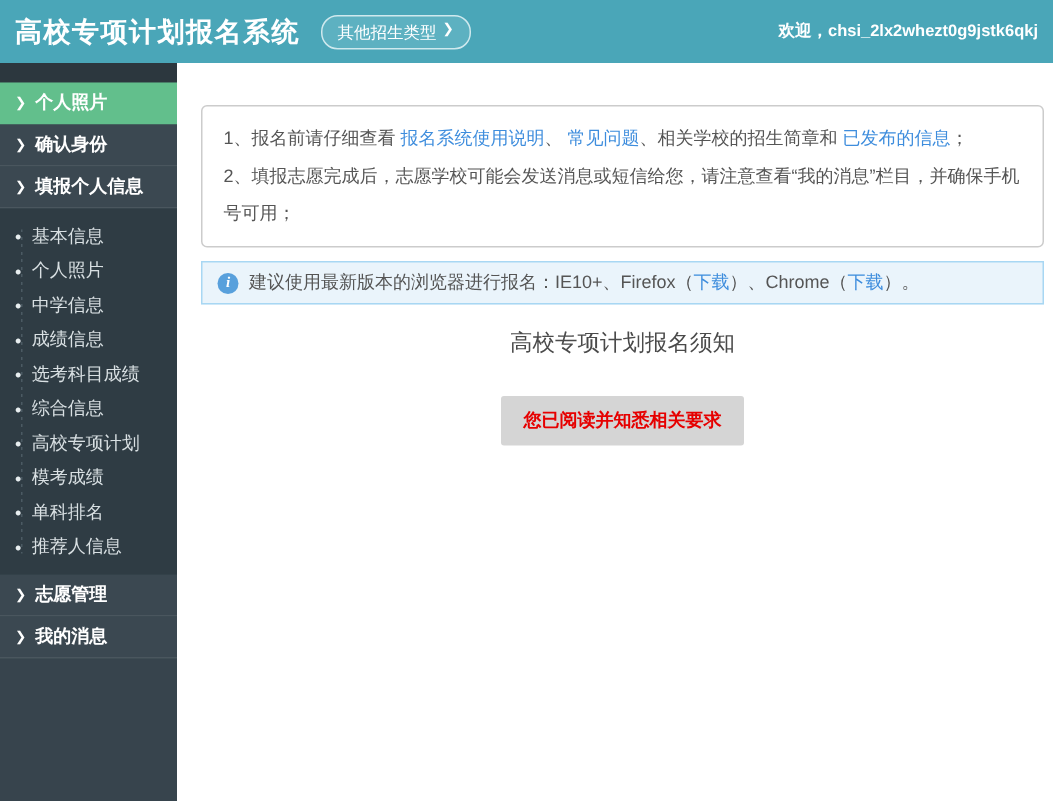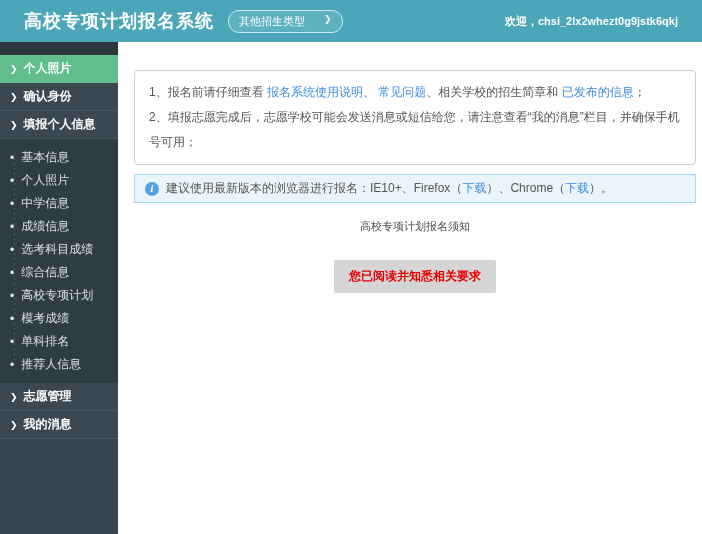--- a/index.html
+++ b/index.html
@@ -9,36 +9,36 @@
     background: #ffffff;
     position: relative;
     overflow: hidden;
   }
 
   
   .header {
     position: absolute; top: 0; left: 0; right: 0; height: 42px;
     background: #4aa6b8;
     display: flex; align-items: center;
-    padding: 0 24px;
+    padding: 0 10px;
     color: #fff;
   }
   .app-title {
     font-size: 18px; font-weight: bold; color: #fff; letter-spacing: 1px;
   }
   .other-type-btn {
     margin-left: 14px;
     background: #5db1c1;
     border: 1px solid #cfe9ee;
     border-radius: 11px;
     color: #fff;
     font-size: 11px;
     padding: 3px 10px;
     cursor: pointer;
-    display: inline-flex; align-items: flex-start; gap: 19px;
+    display: inline-flex; align-items: flex-start; gap: 4px;
     font-family: inherit;
   }
   .other-type-btn .chev { font-size: 9px; }
   .header-right {
     margin-left: auto;
     text-align: right;
     font-size: 11px;
     line-height: 17px;
   }
   .welcome { font-weight: bold; }
@@ -112,21 +112,21 @@
   .info-icon {
     display: inline-flex; align-items: center; justify-content: center;
     width: 14px; height: 14px; border-radius: 50%;
     background: #58a0dc; color: #fff;
     font-size: 10px; font-style: italic; font-weight: bold;
     margin-right: 7px; flex: 0 0 auto;
     font-family: "Liberation Serif", serif;
   }
   .page-title {
     text-align: center;
-    font-size: 11px;
+    font-size: 15px;
     font-weight: 400;
     color: #4a4a4a;
     margin: 16px 0 10px 0;
   }
   .body-text {
     font-size: 12.5px;
     color: #555;
     line-height: 26px;
   }
   .body-text p { text-indent: 2em; }

